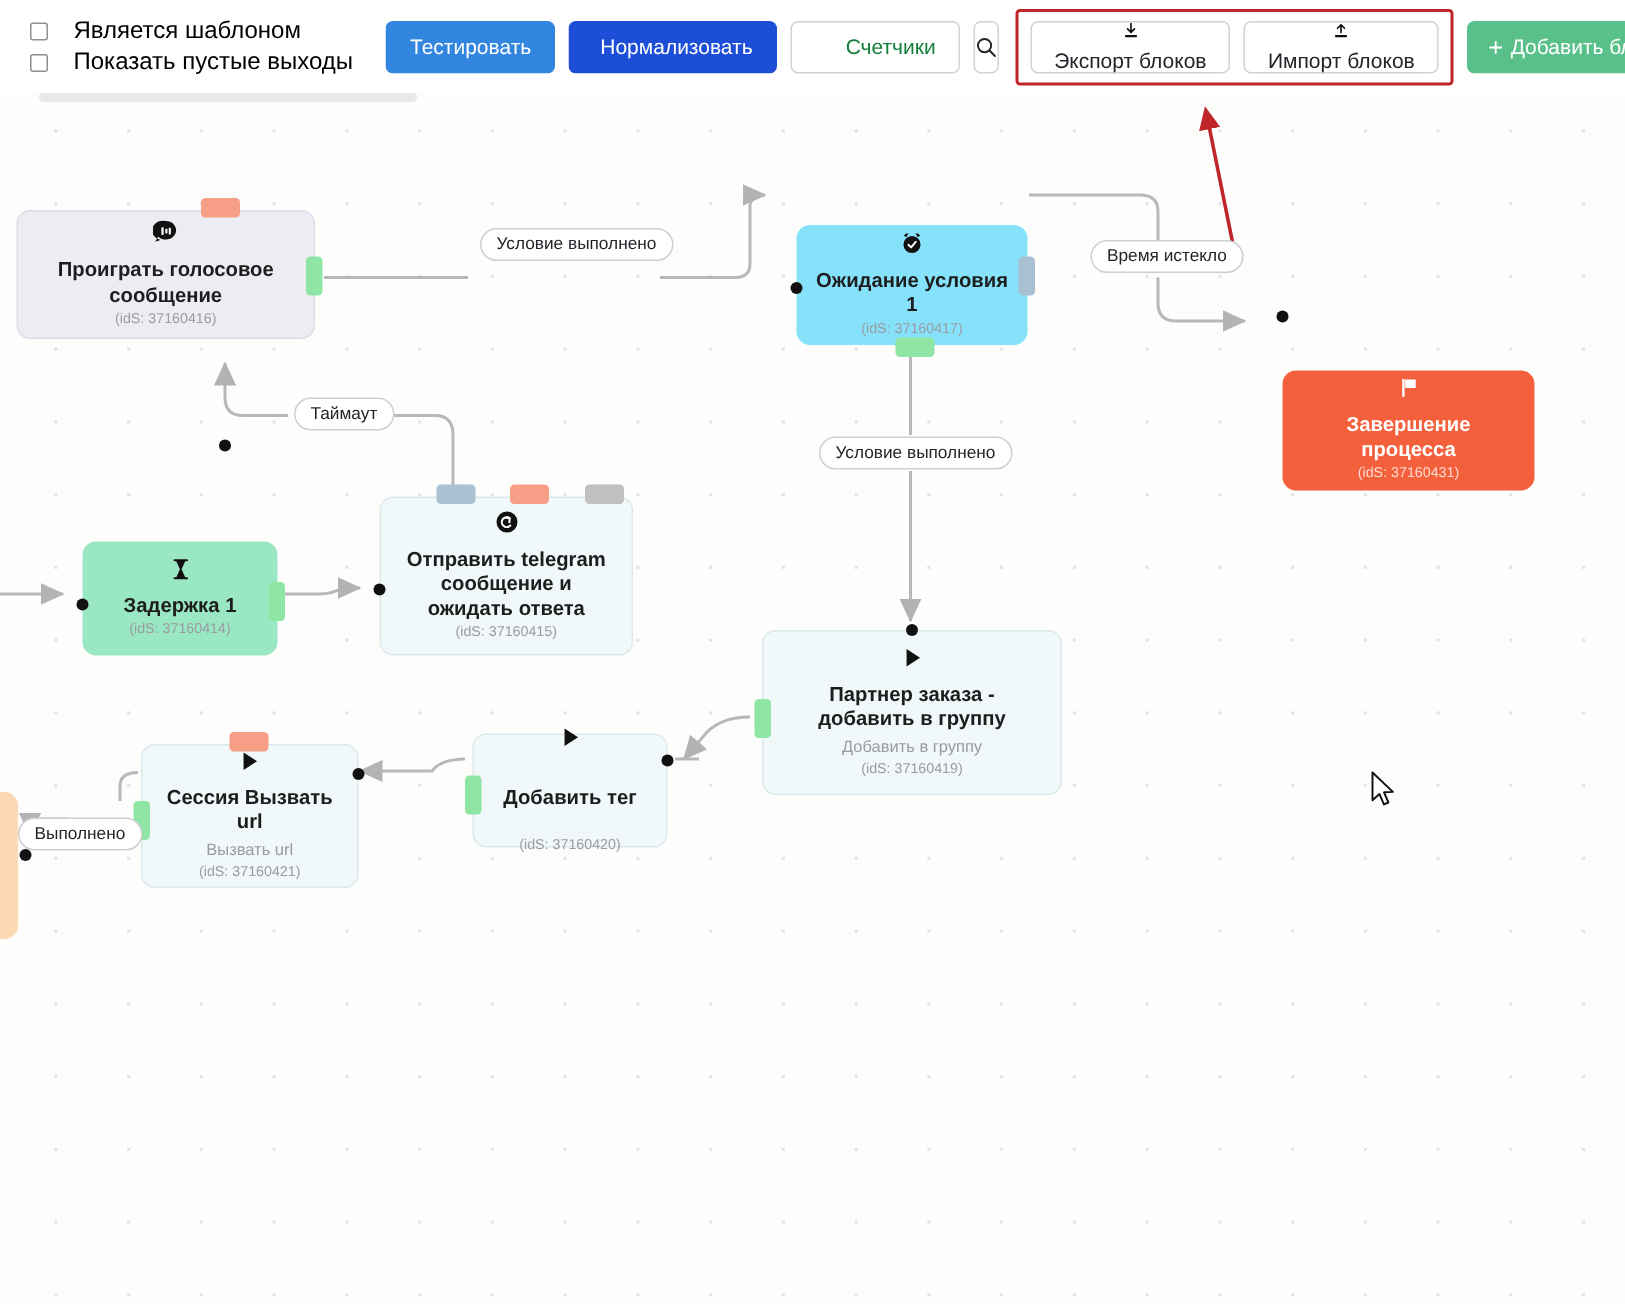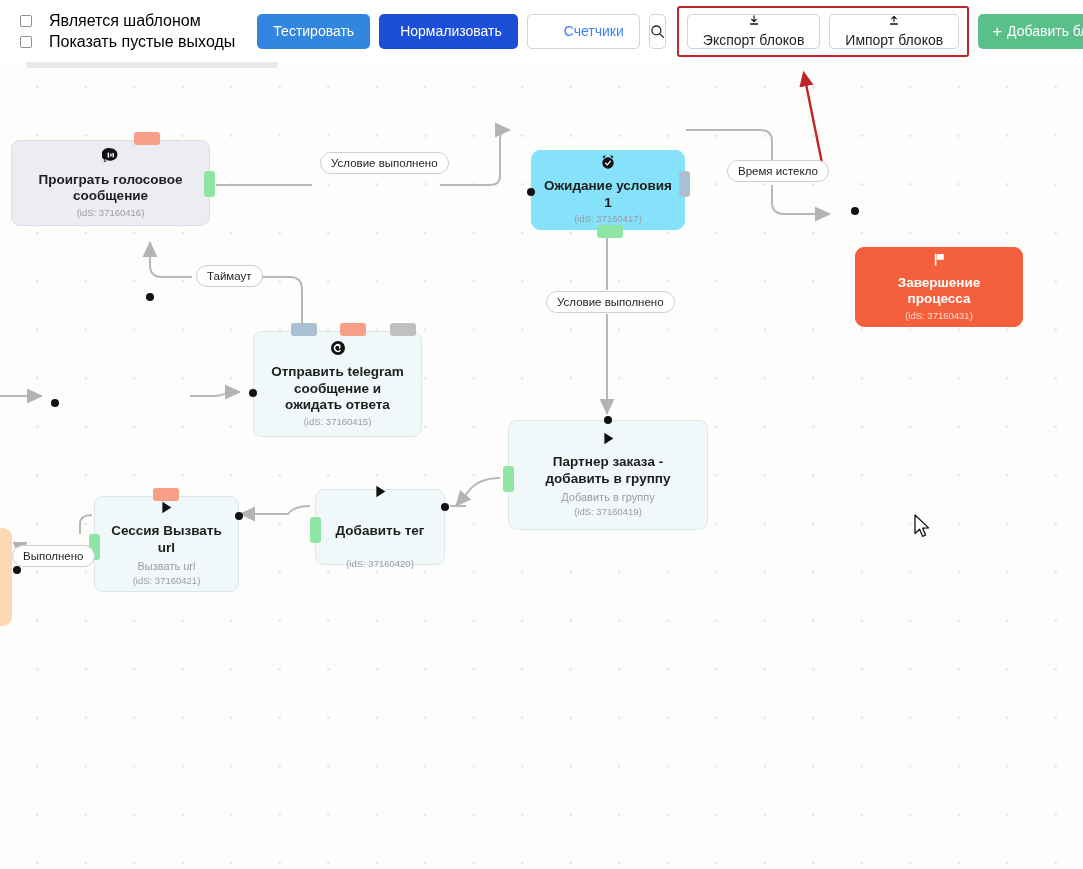--- a/index.html
+++ b/index.html
@@ -44,21 +44,21 @@
     align-items: center;
     justify-content: center;
     padding: 0 15px;
     cursor: pointer;
     white-space: nowrap;
     border: 1px solid transparent;
     margin-right: 9px;
   }
   #btn-test { background: #3286e0; color: #fff; }
   #btn-normalize { background: #1d4ed8; color: #fff; padding-left: 20px; }
-  #btn-counters { background: #fff; color: #3b82f6; border-color: #ced4da; padding-left: 36px; }
+  #btn-counters { background: #fff; color: #15803d; border-color: #ced4da; padding-left: 36px; }
   #btn-search {
     background: #fff; border-color: #ced4da;
     width: 36px; padding: 0; margin-right: 0;
   }
   #export-import-wrap {
     display: flex; align-items: center;
     border: 2px solid #c0252a;
     border-radius: 3px;
     padding: 5px 8px;
     margin-left: 11px;
@@ -299,20 +299,31 @@
       <svg width="15" height="15" viewBox="0 0 16 16">
         <rect x="3" y="1.8" width="1.7" height="12.6" fill="#fff"></rect>
         <path d="M5.1 2.2 H12.6 V8.2 H5.1z" fill="#fff"></path>
       </svg>
     </span>
     <div class="node-title">Завершение процесса</div>
     <div class="node-id">(idS: 37160431)</div>
   </div>
   <div class="dot" style="left:851px; top:145px;"></div>
 
+  <div class="node n-green" style="left:55px; top:299px; width:130px; height:76px;">
+    <span class="node-icon">
+      <svg width="15" height="15" viewBox="0 0 16 16">
+        <path d="M3.6 1.6 H12.4 M3.6 14.4 H12.4" stroke="#111" stroke-width="1.5" stroke-linecap="round"></path>
+        <path d="M4.6 1.8 L11.4 1.8 L8.6 8 L11.4 14.2 L4.6 14.2 L7.4 8z" fill="#111"></path>
+      </svg>
+    </span>
+    <div class="node-title">Задержка 1</div>
+    <div class="node-id">(idS: 37160414)</div>
+    <div class="h h-side h-green" style="right:-6px; top:26px;"></div>
+  </div>
   <div class="dot" style="left:51px; top:337px;"></div>
 
   <div class="node n-pale" style="left:253px; top:269px; width:169px; height:106px;">
     <span class="node-icon">
       <svg width="16" height="16" viewBox="0 0 16 16">
         <circle cx="8" cy="8" r="7" fill="#111"></circle>
         <path d="M9.8 5.4 A3.3 3.3 0 1 0 10.2 10.4 M9.8 5.4 L6.9 5.2 M9.8 5.4 L9.6 8.2" fill="none" stroke="#fff" stroke-width="1.4" stroke-linecap="round"></path>
       </svg>
     </span>
     <div class="node-title">Отправить telegram сообщение и ожидать ответа</div>

